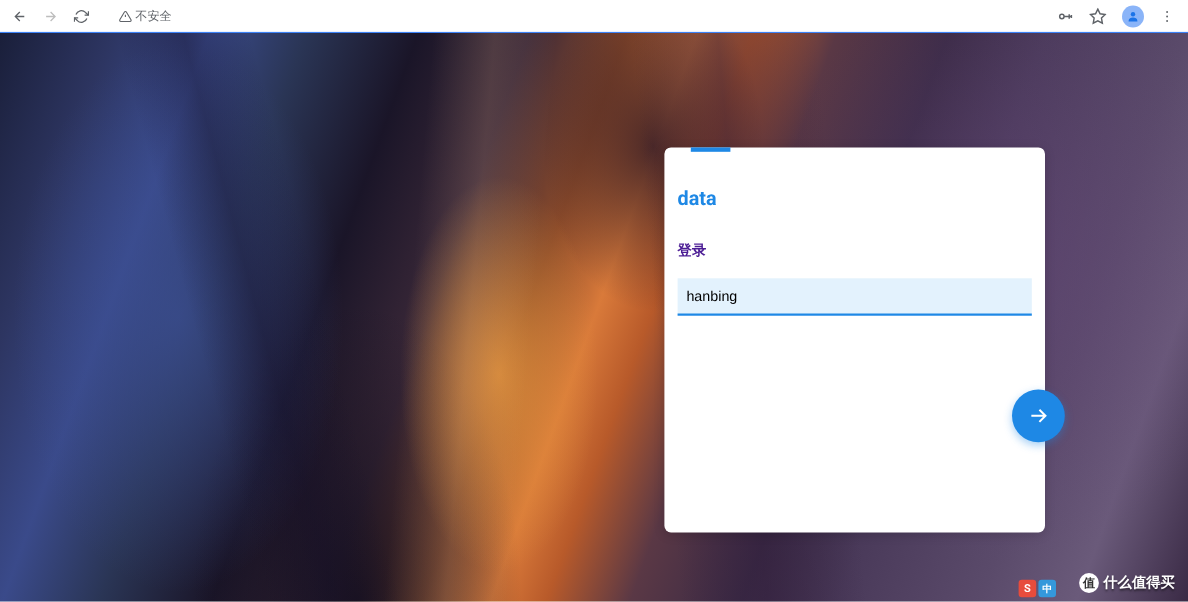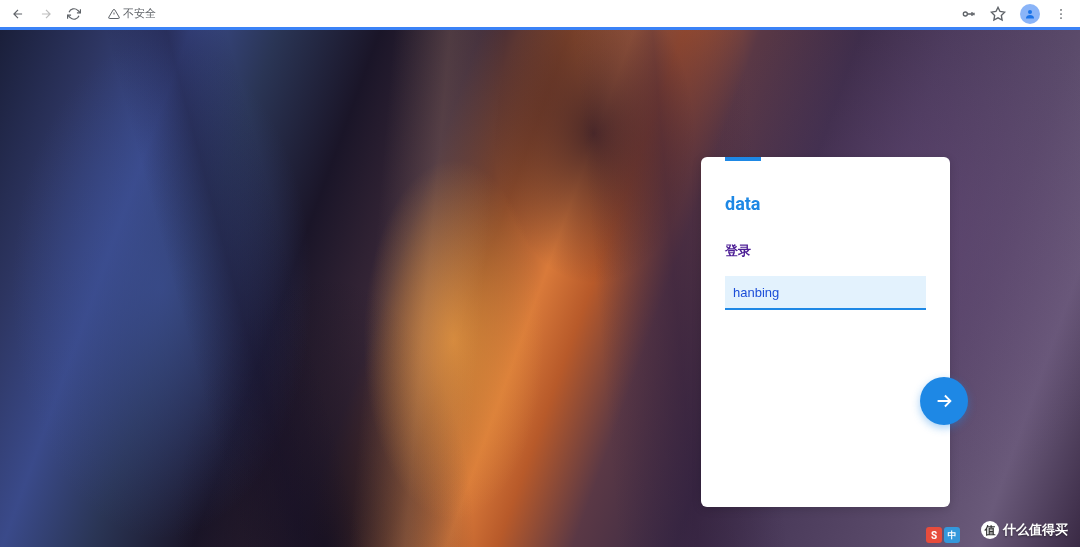--- a/index.html
+++ b/index.html
@@ -15,21 +15,21 @@
       overflow: hidden;
     }
     
     .browser-chrome {
       height: 30px;
       background: #fff;
       display: flex;
       align-items: center;
       padding: 0 8px;
       gap: 8px;
-      border-bottom: 3px solid #3b82f6;
+      border-bottom: 1px solid #3b82f6;
     }
     
     .nav-btn {
       width: 20px;
       height: 20px;
       display: flex;
       align-items: center;
       justify-content: center;
       color: #5f6368;
       cursor: pointer;
@@ -123,28 +123,28 @@
       position: absolute;
       inset: 0;
       background: 
         linear-gradient(75deg, transparent 20%, rgba(20,15,40,0.4) 25%, transparent 30%),
         linear-gradient(95deg, transparent 35%, rgba(255,200,150,0.15) 40%, transparent 45%),
         linear-gradient(85deg, transparent 55%, rgba(50,30,60,0.5) 62%, transparent 70%);
     }
     
     .login-card {
       position: absolute;
-      top: 127px;
+      top: 104px;
       right: 130px;
-      width: 249px;
+      width: 346px;
       height: 350px;
       background: #fff;
       border-radius: 6px;
       box-shadow: 0 2px 10px rgba(0,0,0,0.15);
-      padding: 28px 24px;
+      padding: 28px 12px;
       z-index: 10;
     }
     
     .tab-indicator {
       position: absolute;
       top: 0;
       left: 24px;
       width: 36px;
       height: 4px;
       background: #1e88e5;
@@ -166,21 +166,21 @@
     }
     
     .text-input {
       width: 100%;
       height: 34px;
       border: none;
       border-bottom: 2px solid #1e88e5;
       background: #e3f2fd;
       padding: 6px 8px;
       font-size: 13px;
-      color: #1d4ed8;
+      color: #000000;
       outline: none;
     }
     
     .submit-fab {
       position: absolute;
       right: -18px;
       bottom: 82px;
       width: 48px;
       height: 48px;
       border-radius: 50%;

